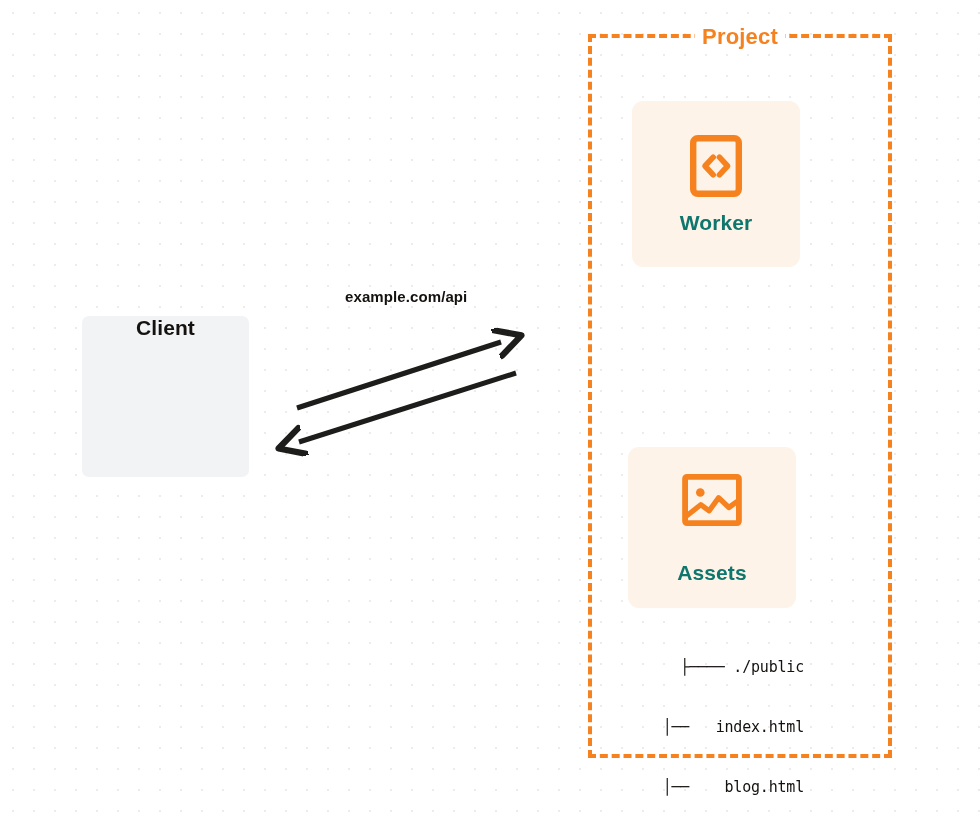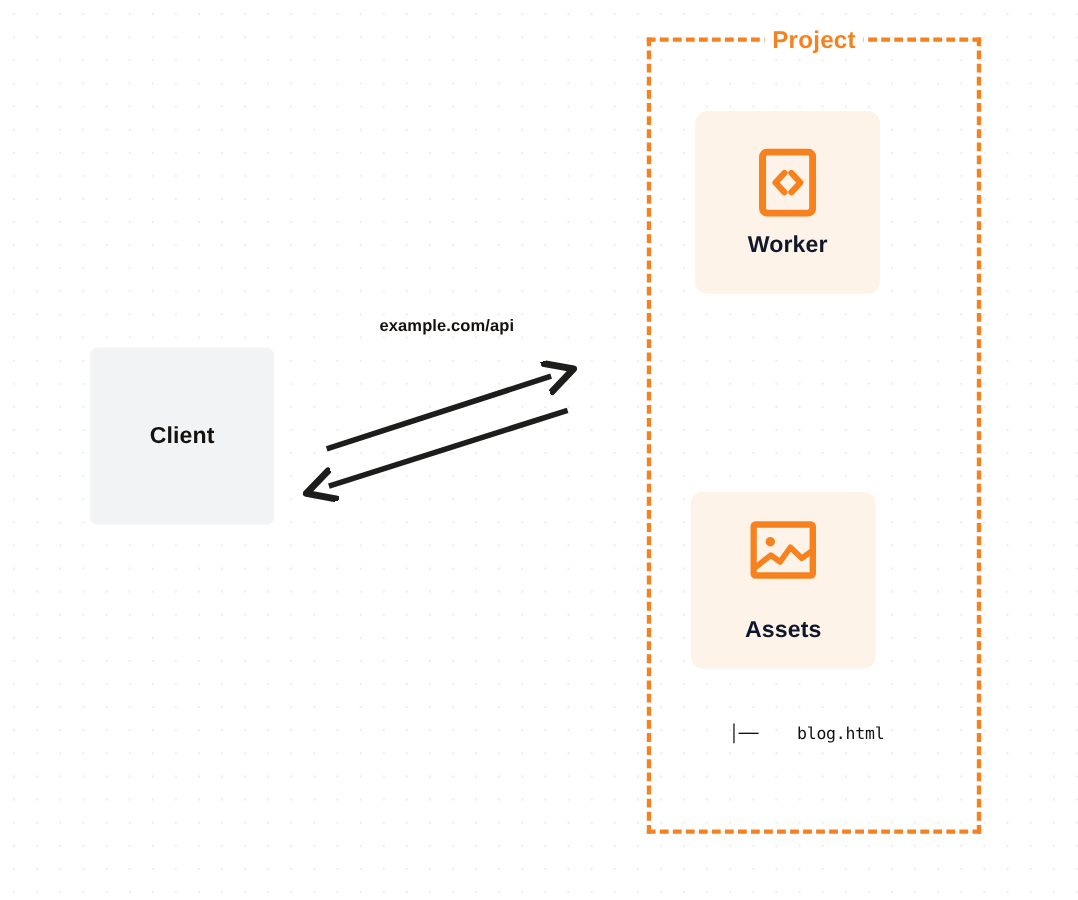--- a/index.html
+++ b/index.html
@@ -23,21 +23,21 @@
   
   .client-node {
     position: absolute;
     left: 82px;
     top: 316px;
     width: 167px;
     height: 161px;
     background: #f2f3f5;
     border-radius: 7px;
     display: flex;
-    align-items: center;
+    align-items: flex-start;
     justify-content: center;
   }
   .client-label {
     font-size: 21px;
     font-weight: 700;
     color: #14110f;
     letter-spacing: 0.1px;
   }
 
   
@@ -118,21 +118,21 @@
     align-items: center;
     justify-content: center;
     margin-bottom: 12px;
   }
   .card-assets .card-icon {
     height: 60px;
   }
   .card-title {
     font-size: 21px;
     font-weight: 700;
-    color: #0f172a;
+    color: #0f766e;
     letter-spacing: 0.1px;
   }
 
   
   .file-tree {
     position: absolute;
     left: 604px;
     top: 617px;
     width: 200px;
     font-family: "DejaVu Sans Mono", monospace;
@@ -193,17 +193,19 @@
       <svg viewBox="0 0 64 56" width="64" height="56" aria-hidden="true">
         <rect x="3.3" y="3.3" width="57.4" height="49.4" rx="2" ry="2" fill="none" stroke="#f6821f" stroke-width="6.2"></rect>
         <circle cx="19.5" cy="20.0" r="4.6" fill="#f6821f"></circle>
         <path d="M5.5,44.5 L20.0,33.0 L29.0,39.5 L39.0,25.5 L50.0,36.0 L59.0,29.5" fill="none" stroke="#f6821f" stroke-width="5.6" stroke-linecap="round" stroke-linejoin="round"></path>
       </svg>
     </div>
     <span class="card-title">Assets</span>
   </div>
 
   <div class="file-tree">
+    <span class="tree-row">├──── ./public</span>
+    <span class="tree-row">│──   index.html</span>
     <span class="tree-row">│──    blog.html</span>
     
   </div>
 
 </div>
 
 </body></html>

